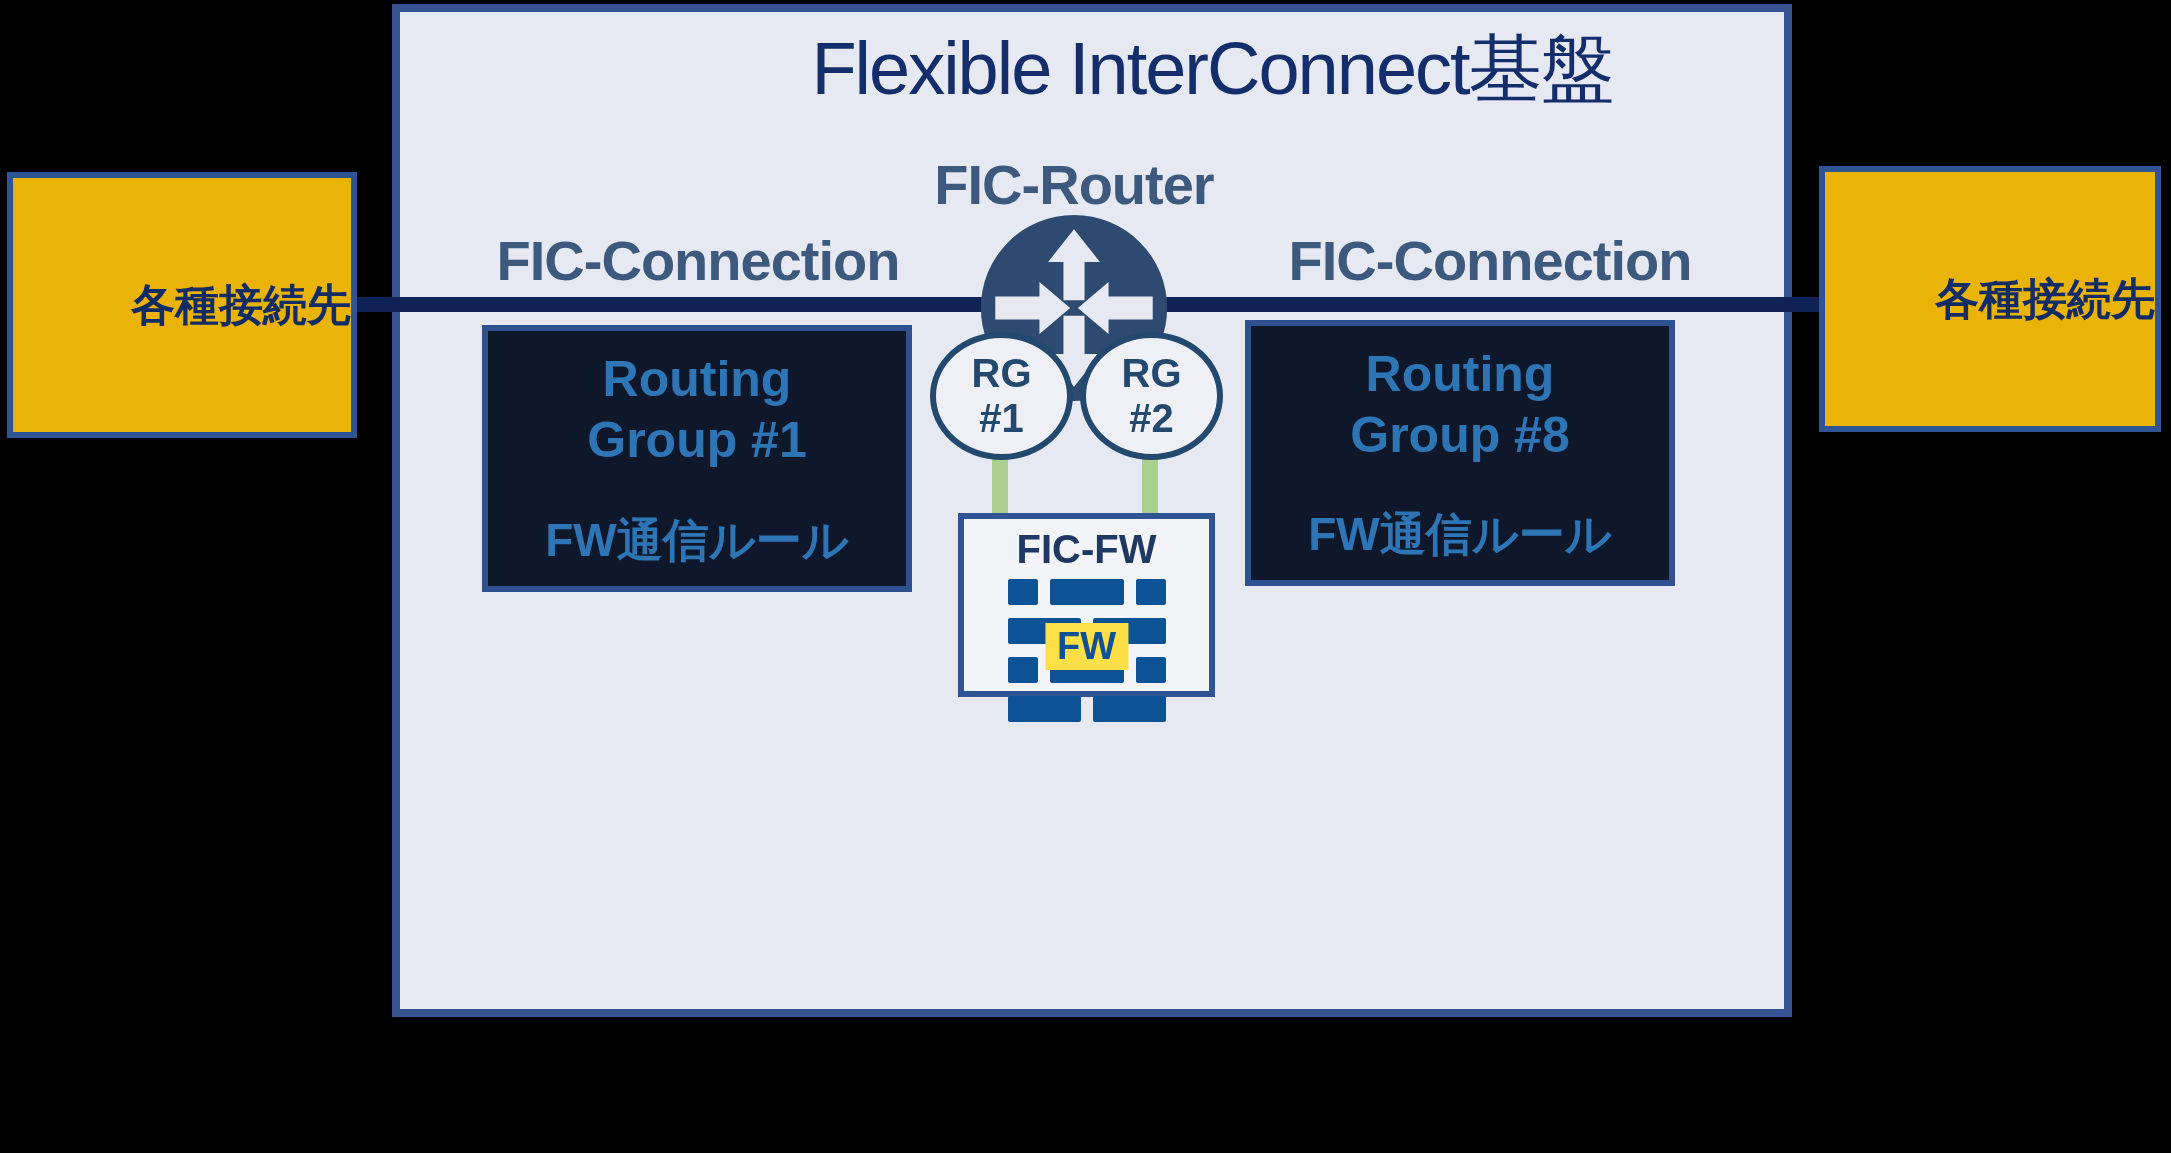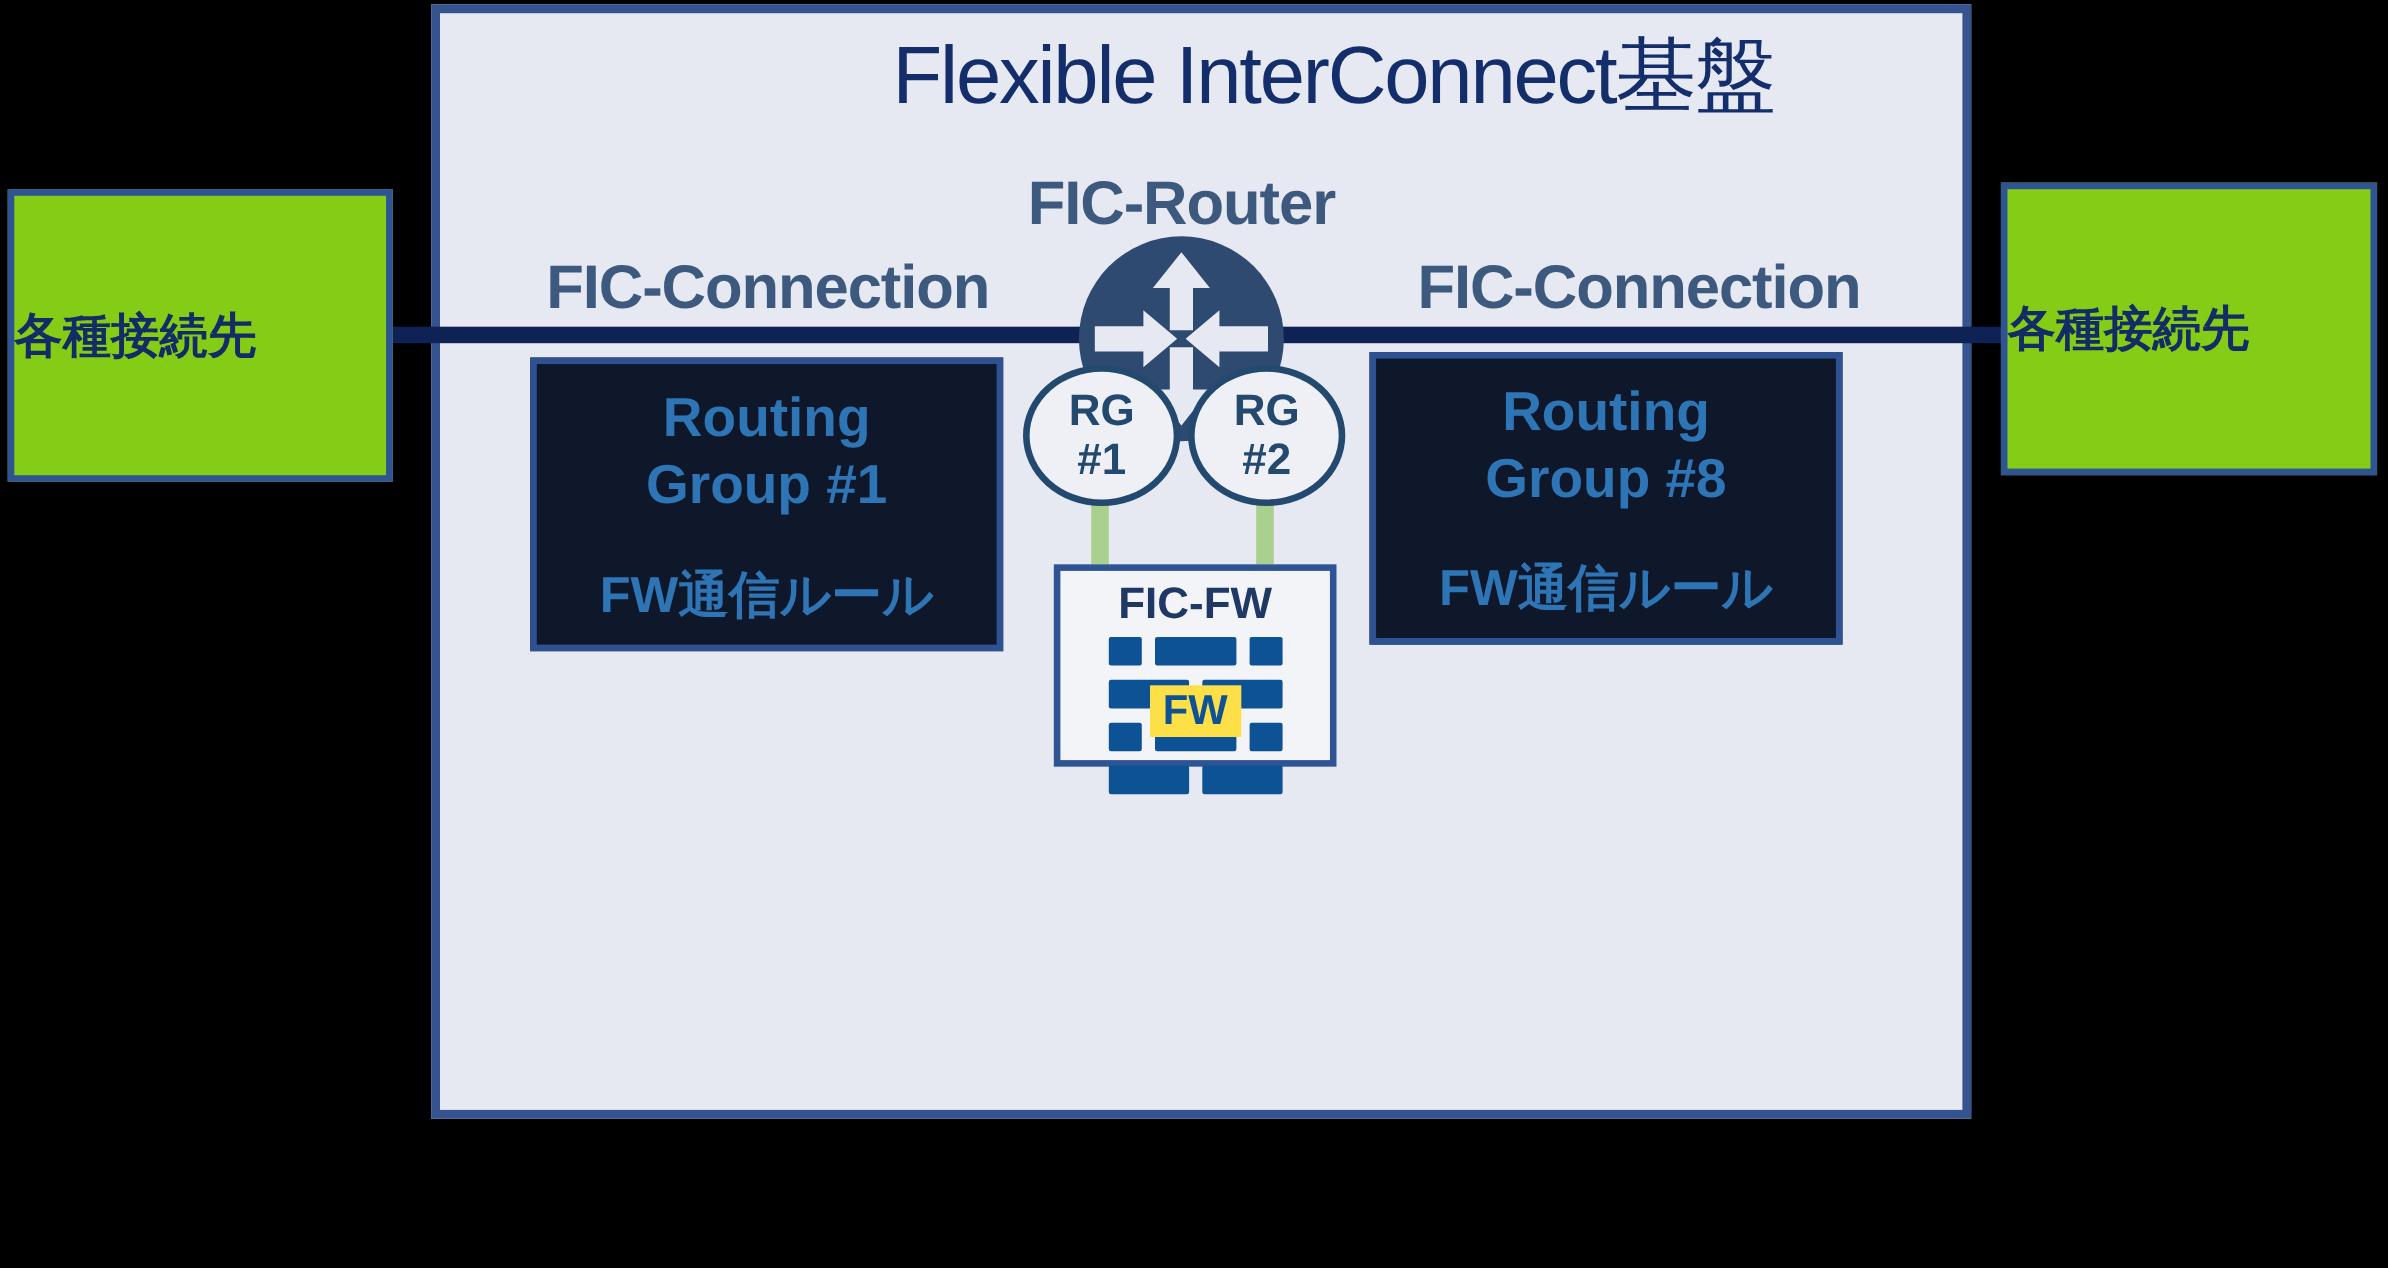--- a/index.html
+++ b/index.html
@@ -23,22 +23,22 @@
   }
   .slate-label{
     position:absolute;font-size:56px;font-weight:bold;letter-spacing:-1px;
     color:#3d5a7e;text-align:center;z-index:3;white-space:nowrap;
   }
   .lbl-router{left:869px;top:152px;width:410px;}
   .lbl-conn-left{left:448px;top:228px;width:500px;}
   .lbl-conn-right{left:1240px;top:228px;width:500px;}
   
   .ext-box{
-    position:absolute;background:#84cc16;border:6px solid #2e5493;box-sizing:border-box;
-    display:flex;align-items:center;justify-content:flex-start;z-index:3;
+    position:absolute;background:#eab308;border:6px solid #2e5493;box-sizing:border-box;
+    display:flex;align-items:center;justify-content:flex-end;z-index:3;
   }
   .ext-left{left:7px;top:172px;width:350px;height:266px;}
   .ext-right{left:1819px;top:166px;width:342px;height:266px;}
   .ext-box .ext-text{font-size:44px;font-weight:bold;color:#142c66;white-space:nowrap;}
   
   .routing-box{
     position:absolute;background:#0f172a;border:6px solid #2e5291;box-sizing:border-box;
     z-index:3;text-align:center;
   }
   .rbox-1{left:482px;top:325px;width:430px;height:267px;}

